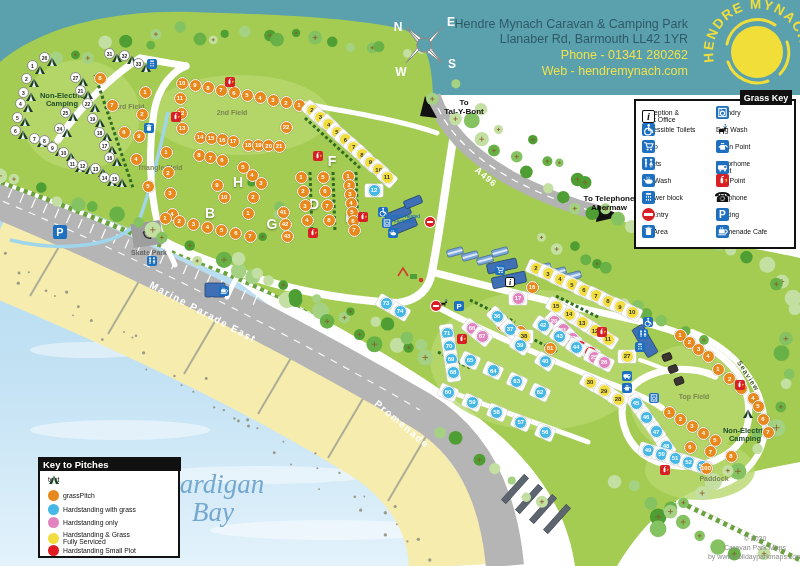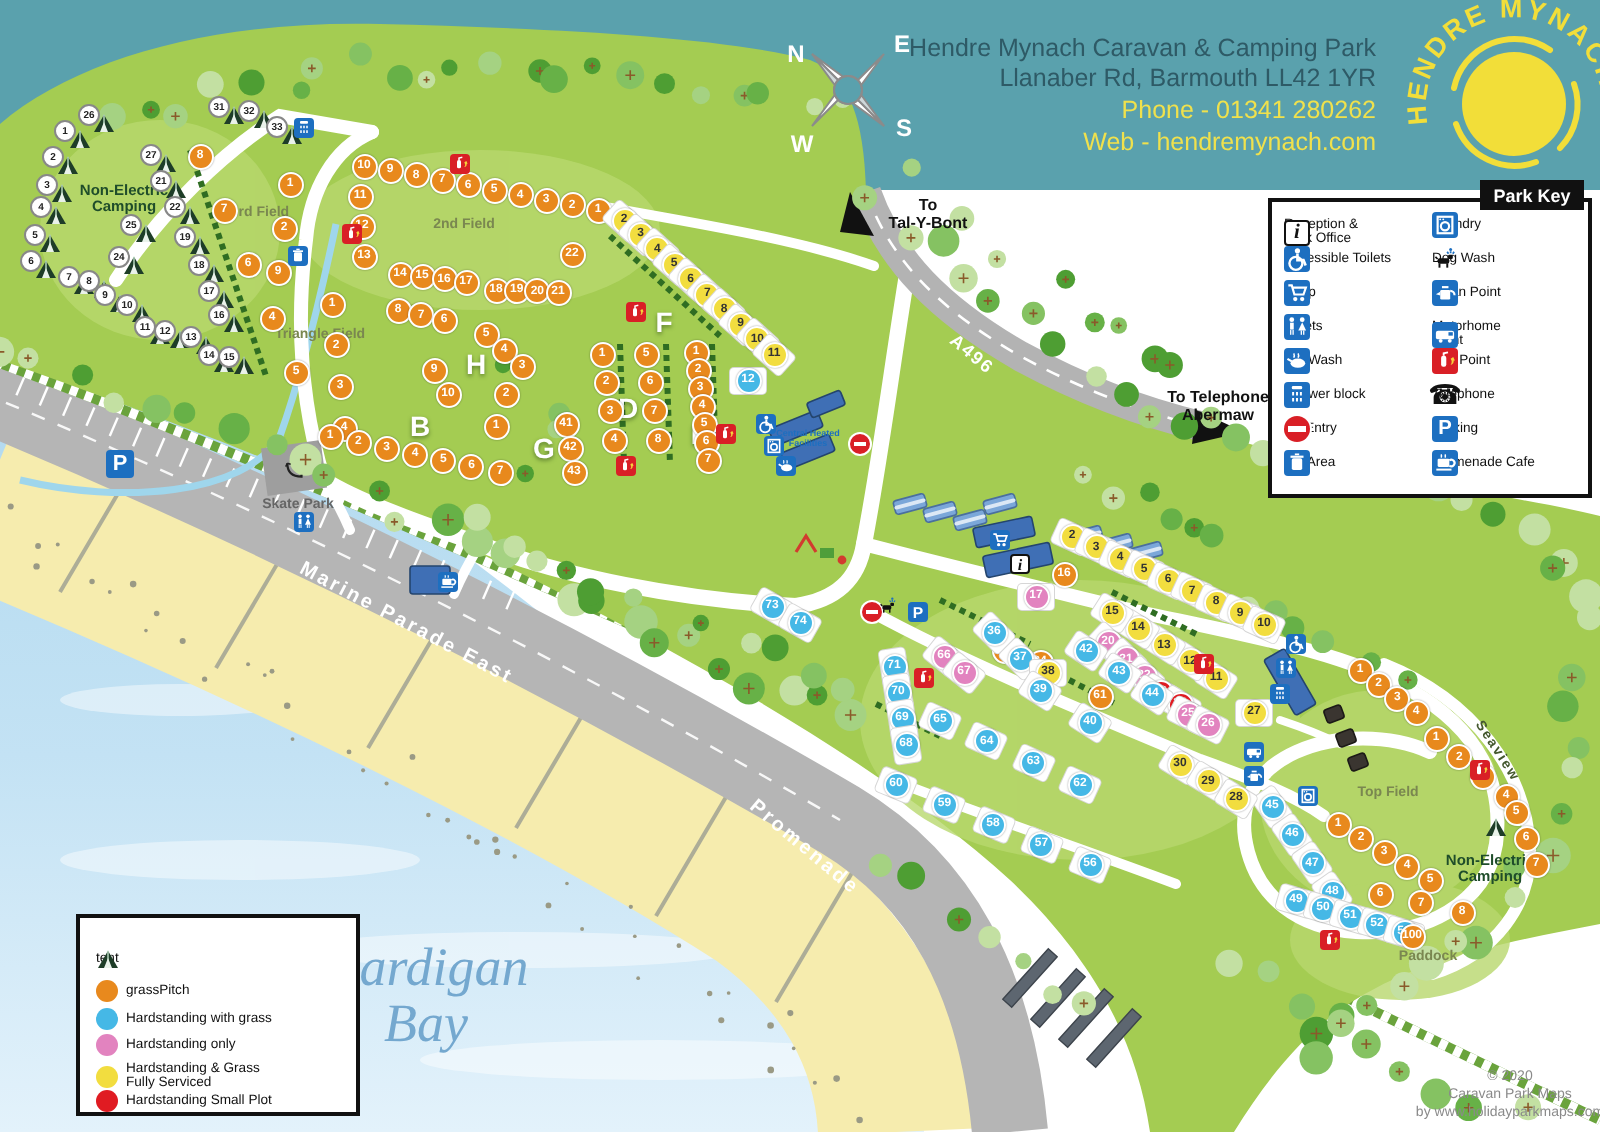--- a/index.html
+++ b/index.html
@@ -1741,24 +1741,27 @@
             <rect x="2.6" y="4" width="5.4" height="3.8" rx="0.6" fill="#fff"></rect>
             <path d="M8,4.8 a1.5,1.5 0 1 1 0,2.4" fill="none" stroke="#fff" stroke-width="1"></path>
             <rect x="2" y="8.6" width="7" height="0.9" fill="#fff"></rect>
             <path d="M4.2,2 q0.4,0.8 0,1.5 M6,2 q0.4,0.8 0,1.5" stroke="#fff" stroke-width=".7" fill="none"></path>
           </svg>
         </span>
         <span class="ktxt">Promenade Cafe</span>
       </div>
     </div>
   <div class="keytab" style="left:740px;top:90px;width:52px;height:15px;font-size:9px;">
-    <span>Park Key</span>
+    <span>Grass Key</span>
   </div>
 
   <div class="keybox" id="pitchKeyBox" style="left:38px;top:457px;width:138px;height:97px;">
+    <div class="keytab" style="left:-2px;top:-2px;width:138px;height:14px;font-size:9.5px;justify-content:flex-start;padding-left:5px;">
+      <span>Key to Pitches</span>
+    </div>
   <div class="krow" style="left: 8px; top: 17px;">
         <span class="fic" style="width: 12px; height: 12px; background: none;">
           <svg width="12" height="12" viewBox="0 0 12 12">
             <path d="M6,1.4 L11,10 H1 Z" fill="#1e3d28"></path>
             <path d="M6,1.4 L6,10" stroke="#bfe0c8" stroke-width=".7"></path>
             <path d="M6,5 L8,10 H4 Z" fill="#e9f2ea"></path>
           </svg>
         </span>
         <span class="ktxt">tent</span>
       </div>

